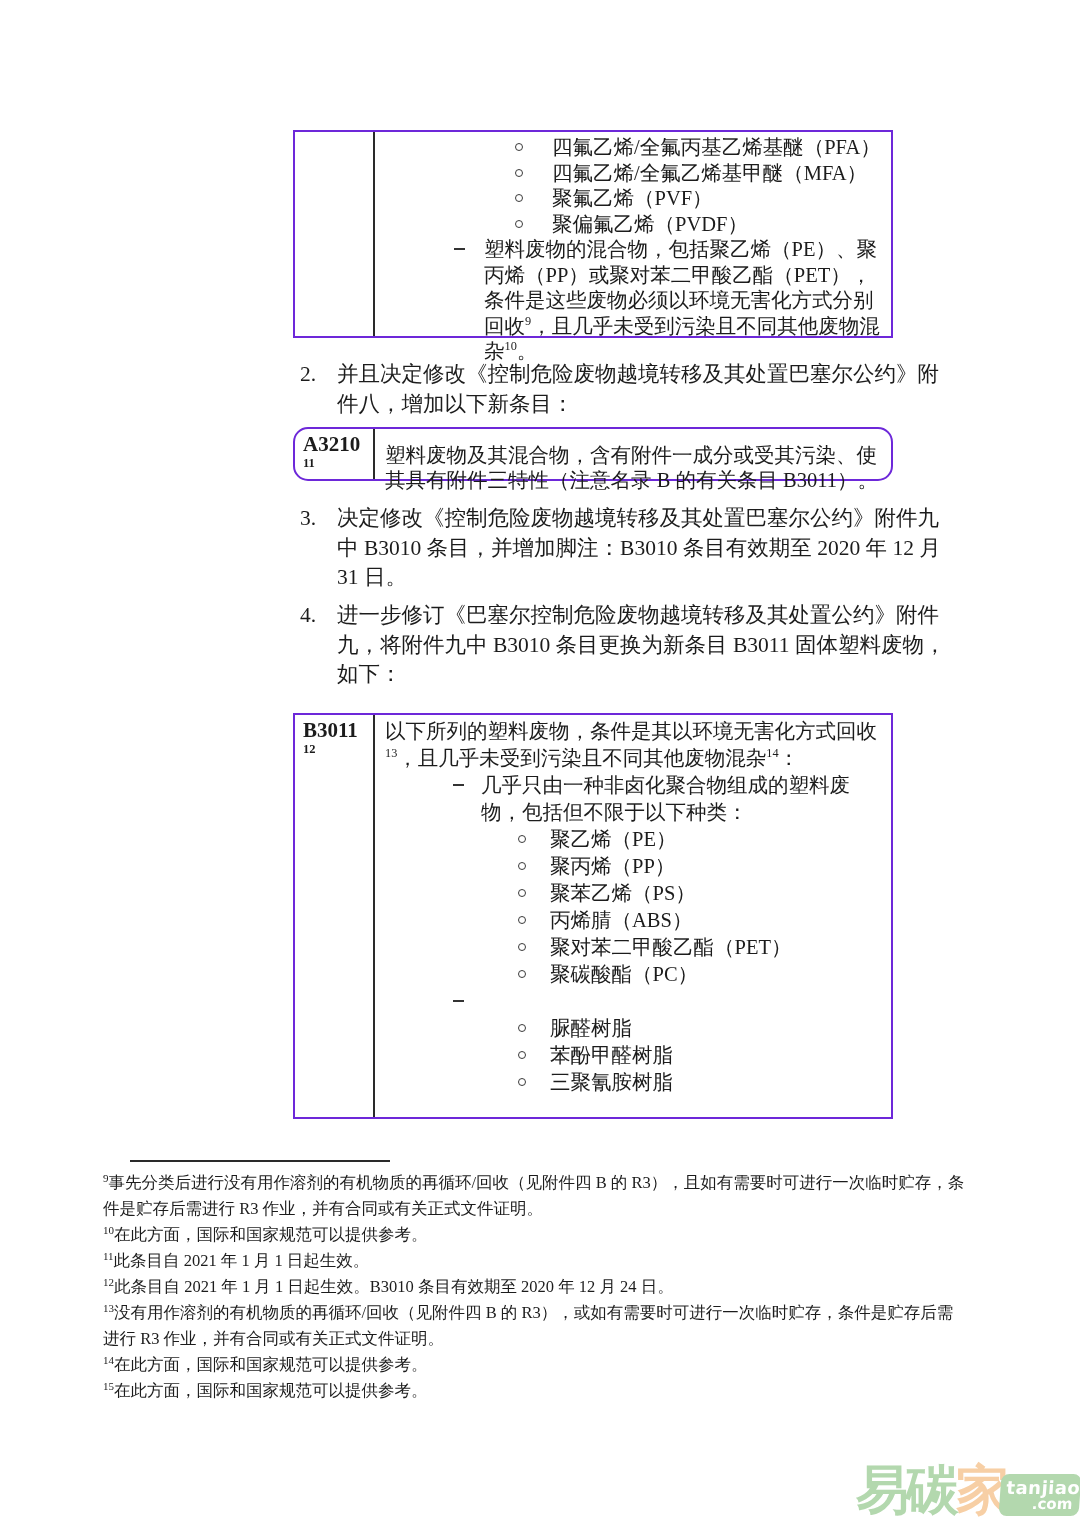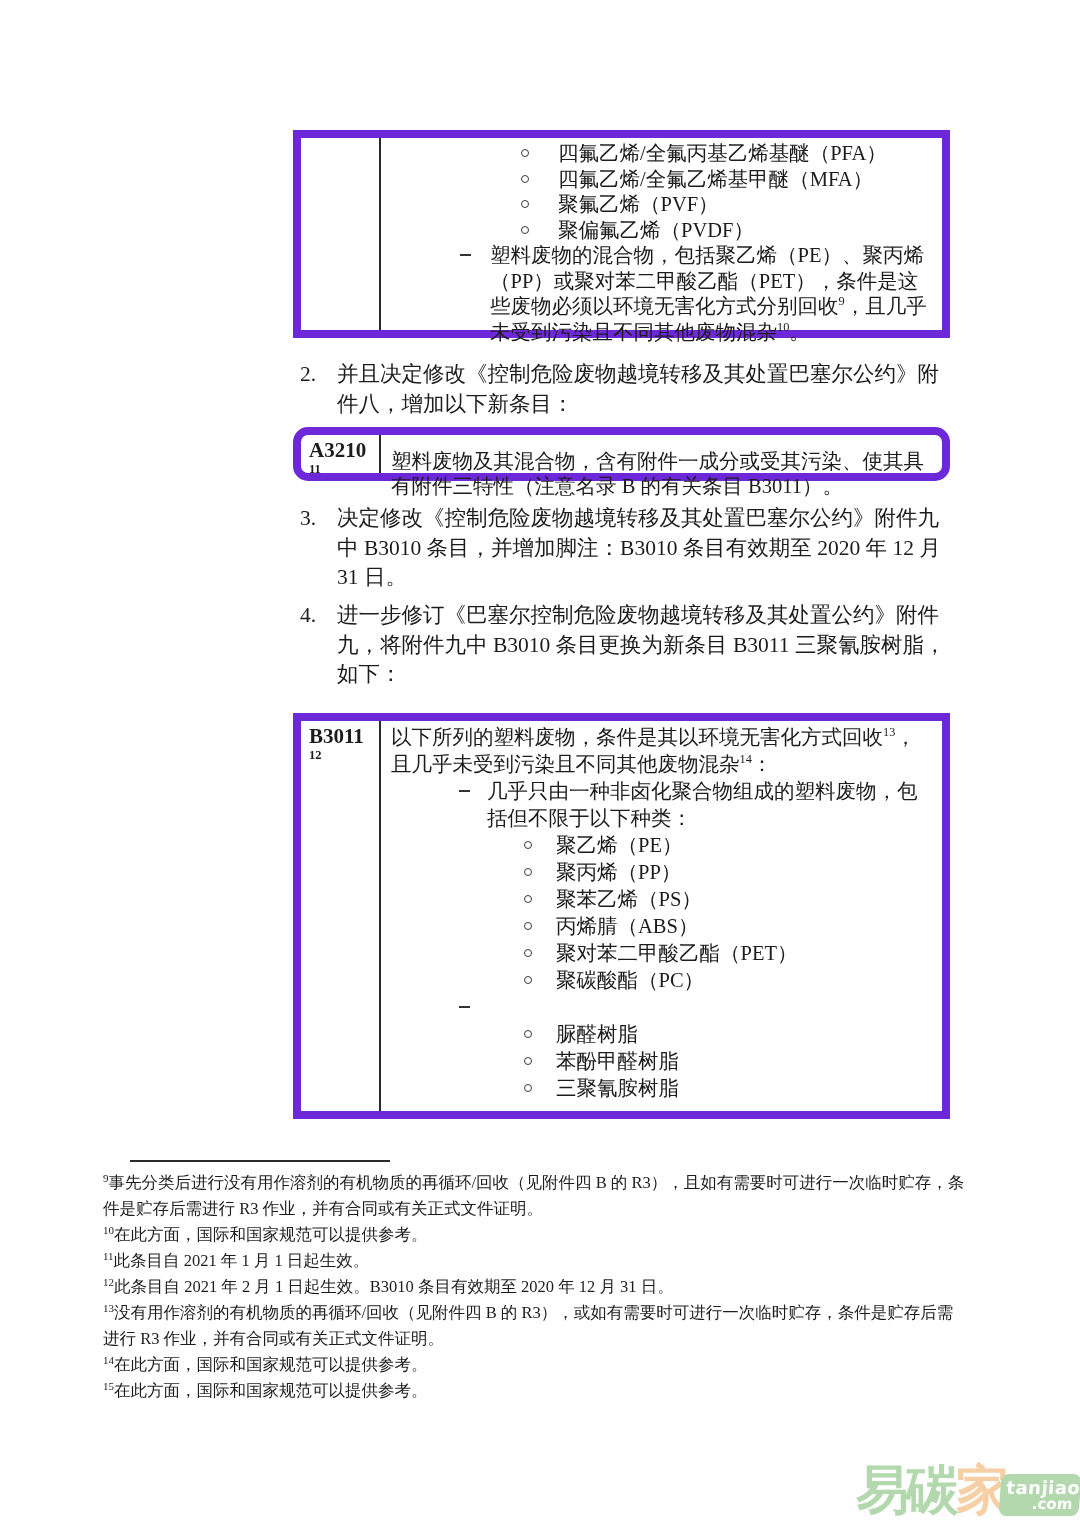--- a/index.html
+++ b/index.html
@@ -2,21 +2,21 @@
 <html><head>
 <meta charset="utf-8">
 <style>
   * { margin:0; padding:0; box-sizing:border-box; }
   html,body { background:#ffffff; }
   .doc {
     position:relative; width:1080px; height:1527px; background:#ffffff;
     font-family:"Liberation Serif","DejaVu Serif",serif; color:#1c1c1c; overflow:hidden;
   }
   
-  .tbl { position:absolute; left:293px; width:657px; border:8px solid #6d28d9; display:flex; background:#fff; }
+  .tbl { position:absolute; left:293px; width:600px; border:2px solid #6d28d9; display:flex; background:#fff; }
   .tbl-left { width:80px; border-right:2px solid #2a2a2a; padding:3px 6px 0 8px; flex-shrink:0; }
   .tbl-code { display:block; font-weight:bold; font-size:21px; line-height:24px; }
   .tbl-code-sup { display:block; font-weight:bold; font-size:12.5px; line-height:14px; }
   .tbl-right { flex:1; padding:3px 8px 0 10px; font-size:20.5px; }
   .t1 .tbl-right { line-height:25.5px; }
   .t3 .tbl-right { line-height:27px; }
   .t2 .tbl-right { line-height:25px; padding-top:14px; }
   
   .o-circle { display:inline-block; width:8px; height:8px; border:1px solid #3a3a3a; border-radius:50%; vertical-align:3px; }
   .dash-glyph { display:inline-block; width:11px; height:2.5px; background:#333; vertical-align:6px; }
@@ -77,21 +77,21 @@
     </div>
   </div>
 
   <div class="para" style="top:504px;">
     <span class="pnum">3.</span>
     <span class="ptxt">决定修改《控制危险废物越境转移及其处置巴塞尔公约》附件九中 B3010 条目，并增加脚注：B3010 条目有效期至 2020 年 12 月 31 日。</span>
   </div>
 
   <div class="para" style="top:601px;">
     <span class="pnum">4.</span>
-    <span class="ptxt">进一步修订《巴塞尔控制危险废物越境转移及其处置公约》附件九，将附件九中 B3010 条目更换为新条目 B3011 三聚氰胺树脂，如下：</span>
+    <span class="ptxt">进一步修订《巴塞尔控制危险废物越境转移及其处置公约》附件九，将附件九中 B3010 条目更换为新条目 B3011 固体塑料废物，如下：</span>
   </div>
 
   <div class="tbl t3" style="top:713px; height:406px;">
     <div class="tbl-left">
       <span class="tbl-code">B3011</span>
       <span class="tbl-code-sup">12</span>
     </div>
     <div class="tbl-right">
       <div><span>以下所列的塑料废物，条件是其以环境无害化方式回收</span><sup class="s">13</sup><span>，且几乎未受到污染且不同其他废物混杂</span><sup class="s">14</sup><span>：</span></div>
       <div class="dash-item"><span class="dash-glyph"></span><span>几乎只由一种非卤化聚合物组成的塑料废物，包括但不限于以下种类：</span></div>
@@ -107,21 +107,21 @@
       <div class="o-item"><span class="o-circle"></span><span>三聚氰胺树脂</span></div>
     </div>
   </div>
 
   <div class="fnsep"></div>
 
   <div class="footnotes">
     <div><sup class="s">9</sup><span>事先分类后进行没有用作溶剂的有机物质的再循环/回收（见附件四 B 的 R3），且如有需要时可进行一次临时贮存，条件是贮存后需进行 R3 作业，并有合同或有关正式文件证明。</span></div>
     <div><sup class="s">10</sup><span>在此方面，国际和国家规范可以提供参考。</span></div>
     <div><sup class="s">11</sup><span>此条目自 2021 年 1 月 1 日起生效。</span></div>
-    <div><sup class="s">12</sup><span>此条目自 2021 年 2 月 1 日起生效。B3010 条目有效期至 2020 年 12 月 31 日。</span></div>
+    <div><sup class="s">12</sup><span>此条目自 2021 年 1 月 1 日起生效。B3010 条目有效期至 2020 年 12 月 24 日。</span></div>
     <div><sup class="s">13</sup><span>没有用作溶剂的有机物质的再循环/回收（见附件四 B 的 R3），或如有需要时可进行一次临时贮存，条件是贮存后需进行 R3 作业，并有合同或有关正式文件证明。</span></div>
     <div><sup class="s">14</sup><span>在此方面，国际和国家规范可以提供参考。</span></div>
     <div><sup class="s">15</sup><span>在此方面，国际和国家规范可以提供参考。</span></div>
   </div>
 
   <div class="watermark">
     <span class="wm-char" id="wm1" style="color: rgb(179, 216, 174);">易</span>
     <span class="wm-char" id="wm2" style="color: rgb(179, 216, 174);">碳</span>
     <span class="wm-char" id="wm3" style="color: rgb(247, 207, 165);">家</span>
     <span class="wm-badge" id="wmbadge" style="background: rgb(179, 216, 174); color: rgb(255, 255, 255);">

